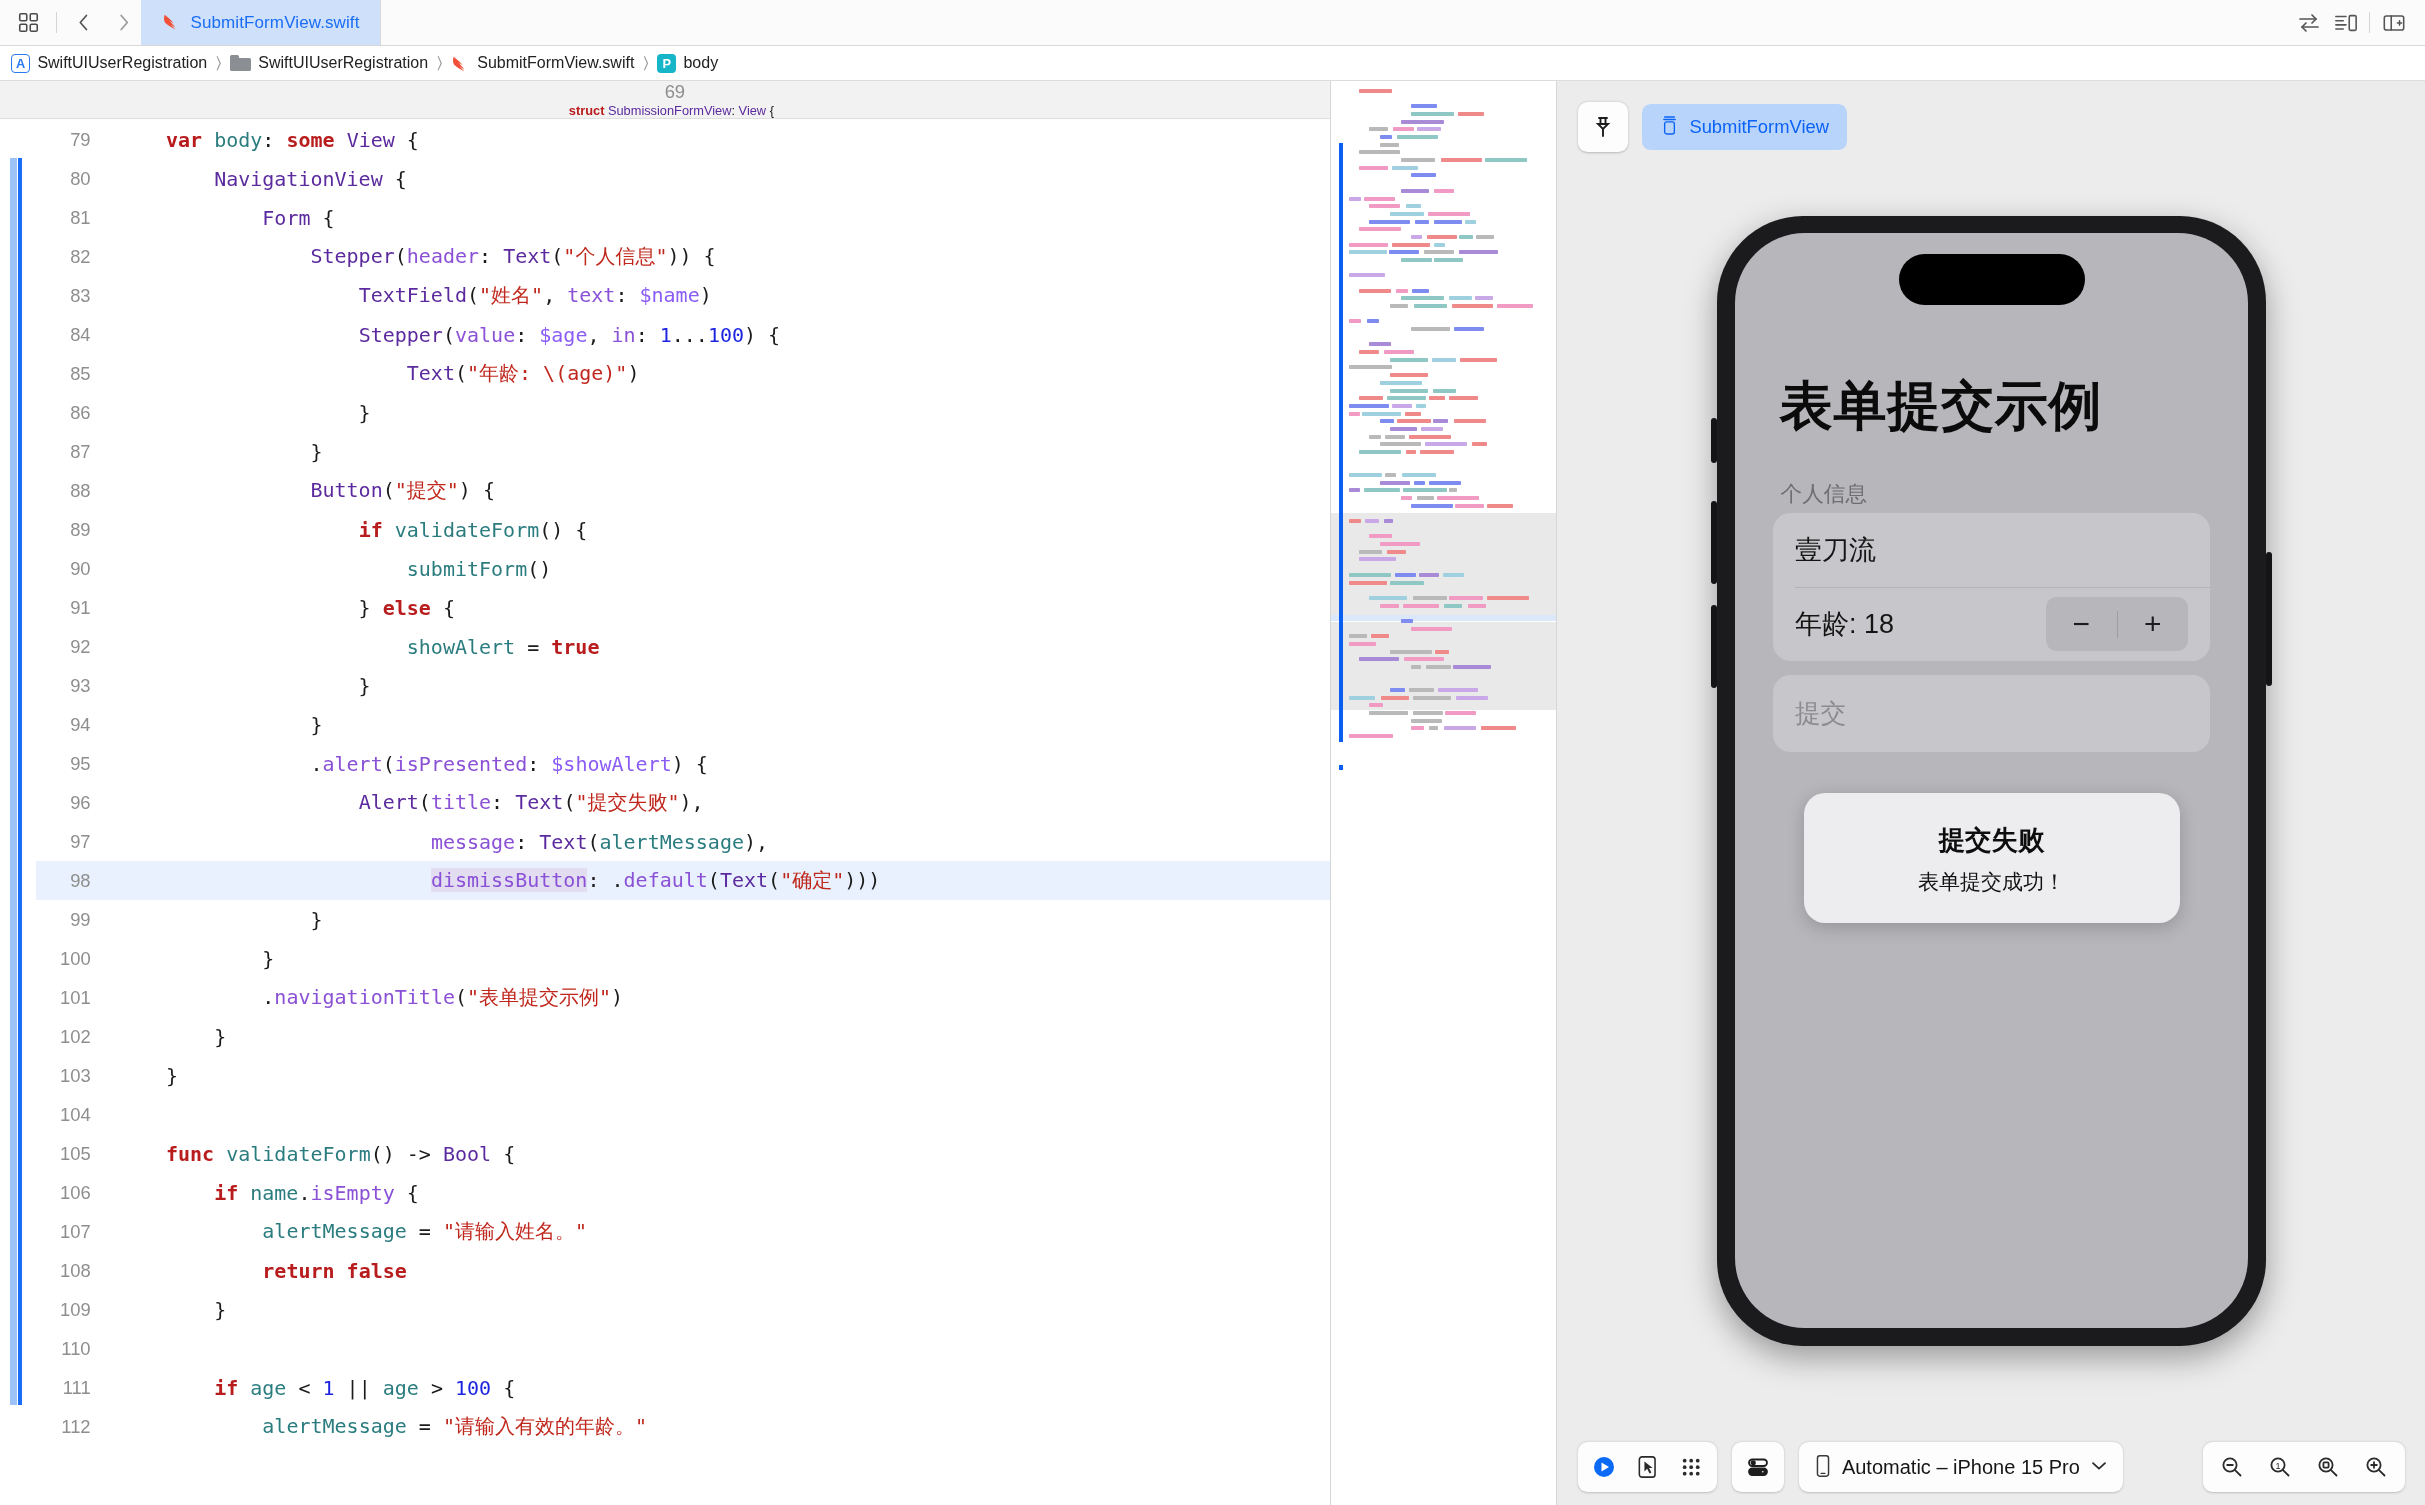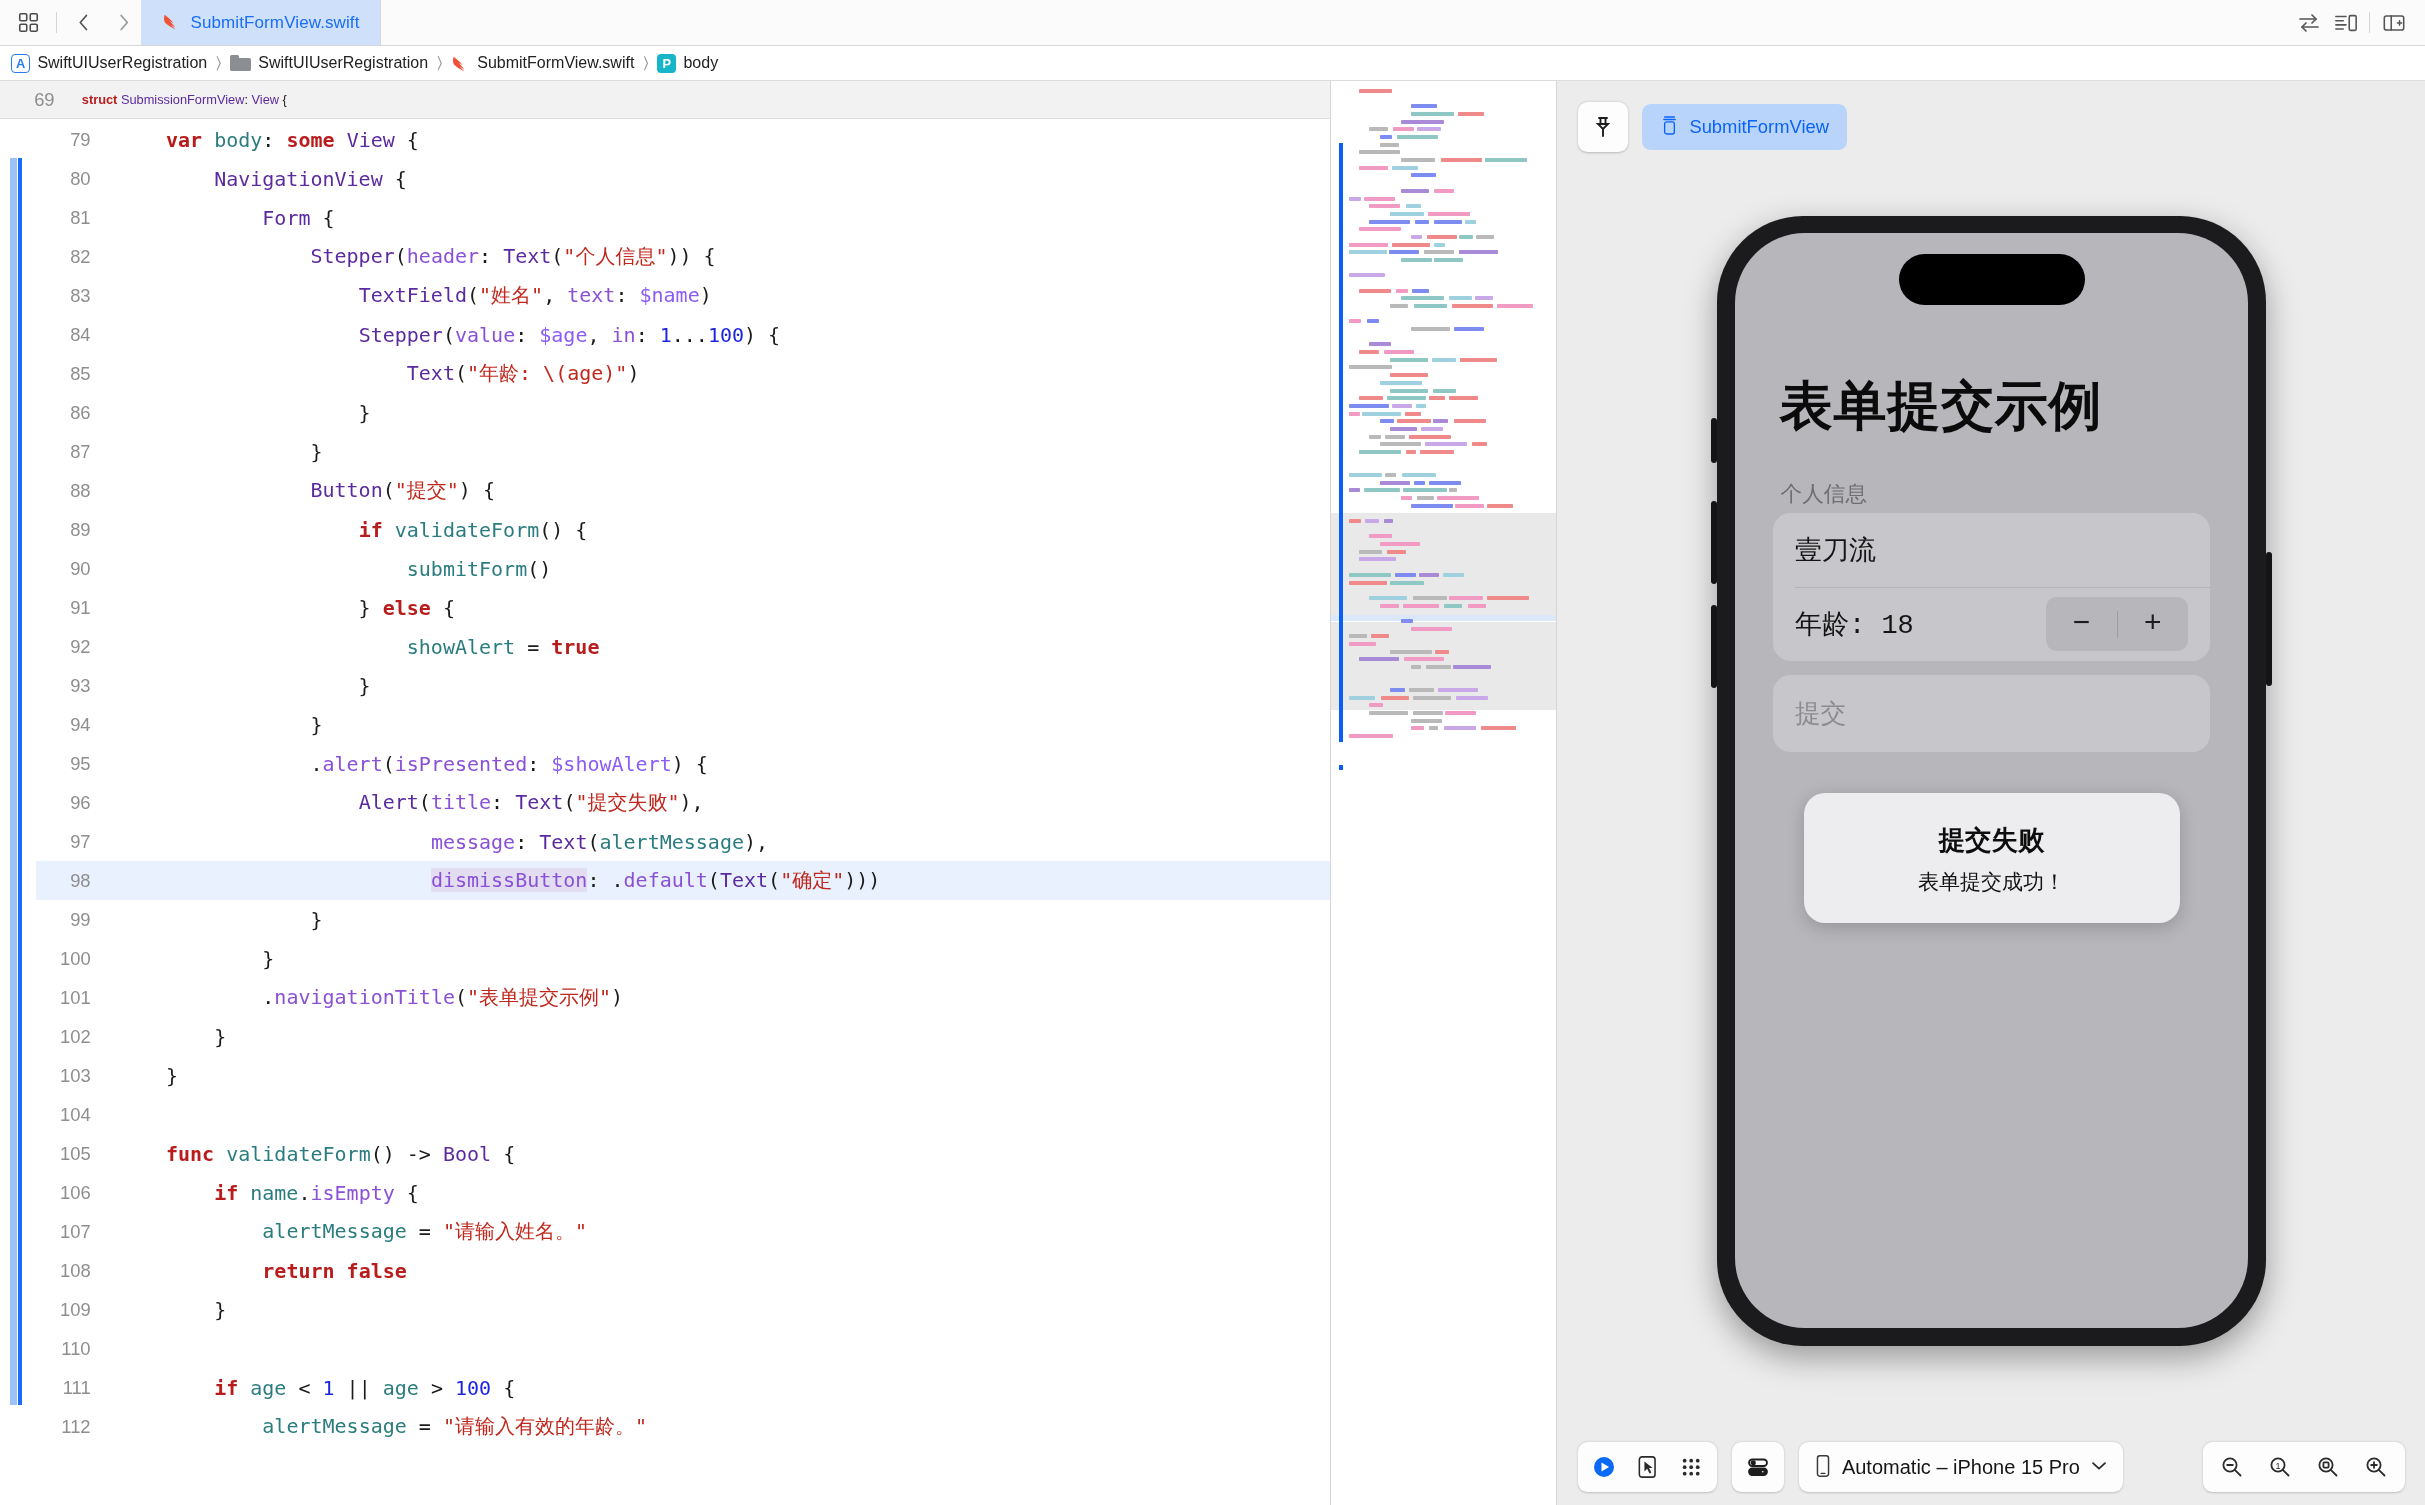--- a/index.html
+++ b/index.html
@@ -75,21 +75,21 @@
     background: #ffffff;
     border-right: 0.8px solid #d6d6d6;
     overflow: hidden;
   }
   .sticky-line {
     position: absolute; top: 0; left: 0; right: 0;
     height: 38px;
     background: #f2f2f2;
     border-bottom: 0.8px solid #dfdfdf;
     z-index: 5;
-    display: flex; align-items: center;
+    display: flex; align-items: center; flex-direction: column;
   }
   .code-scroll { position: absolute; top: 0; left: 0; right: 0; bottom: 0; margin-left: 36px; }
   .changebar {
     position: absolute; top: 38px; left: 17.6px; width: 4px;
     background: #1a6ef5; z-index: 4;
   }
   .changebar2 {
     position: absolute; left: 10.4px; width: 6.4px;
     background: #9cc2f7; z-index: 3;
   }
@@ -177,21 +177,21 @@
   .ios-title {
     position: absolute; top: 138px; left: 45px;
     font-size: 53px; font-weight: bold; color: #0b0b0b; letter-spacing: 0.8px;
   }
   .sec-head {
     position: absolute; top: 246px; left: 46px;
     font-size: 21.6px; color: #6d6d72;
   }
   .form-card {
     position: absolute; top: 280px; left: 38px; right: 38px;
-    background: #c7c7cb; border-radius: 17.6px; overflow: hidden; font-family: Liberation Mono, monospace;
+    background: #c7c7cb; border-radius: 17.6px; overflow: hidden;
   }
   .row {
     height: 74px; display: flex; align-items: center; padding: 0 22.4px;
     position: relative;
   }
   .row + .row::before {
     content: ""; position: absolute; top: 0; left: 22.4px; right: 0;
     height: 0.8px; background: #b4b4b8;
   }
   .row .txt { font-size: 27px; color: #141414; }

